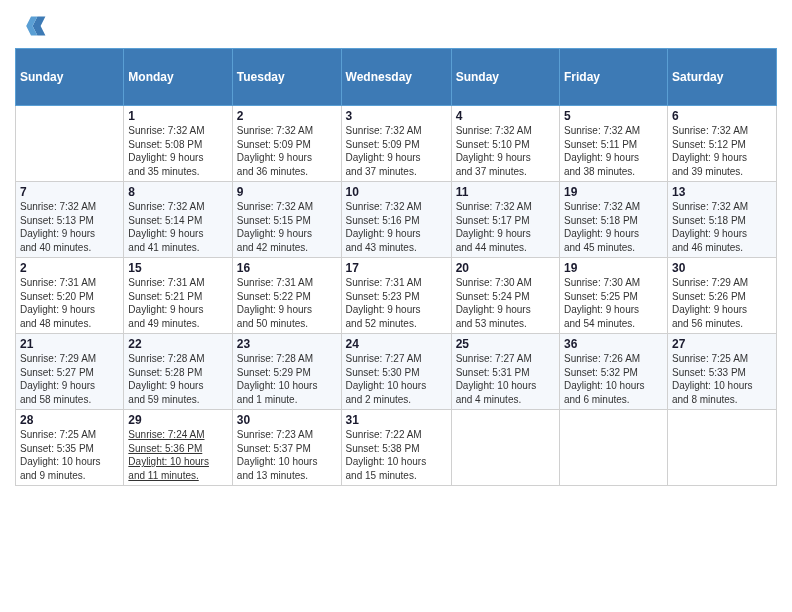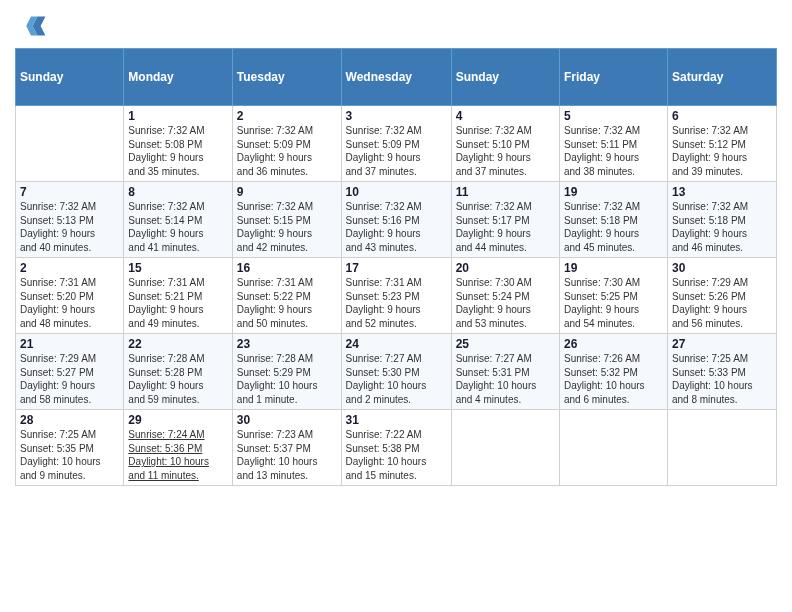--- a/index.html
+++ b/index.html
@@ -301,21 +301,21 @@
 and 2 minutes.</div>
           </td>
           <td>
             <span class="day-num">25</span>
             <div class="day-info" style="white-space: pre-line;">Sunrise: 7:27 AM
 Sunset: 5:31 PM
 Daylight: 10 hours
 and 4 minutes.</div>
           </td>
           <td>
-            <span class="day-num">26</span>
+            <span class="day-num">36</span>
             <div class="day-info" style="white-space: pre-line;">Sunrise: 7:26 AM
 Sunset: 5:32 PM
 Daylight: 10 hours
 and 6 minutes.</div>
           </td>
           <td>
             <span class="day-num">27</span>
             <div class="day-info" style="white-space: pre-line;">Sunrise: 7:25 AM
 Sunset: 5:33 PM
 Daylight: 10 hours

